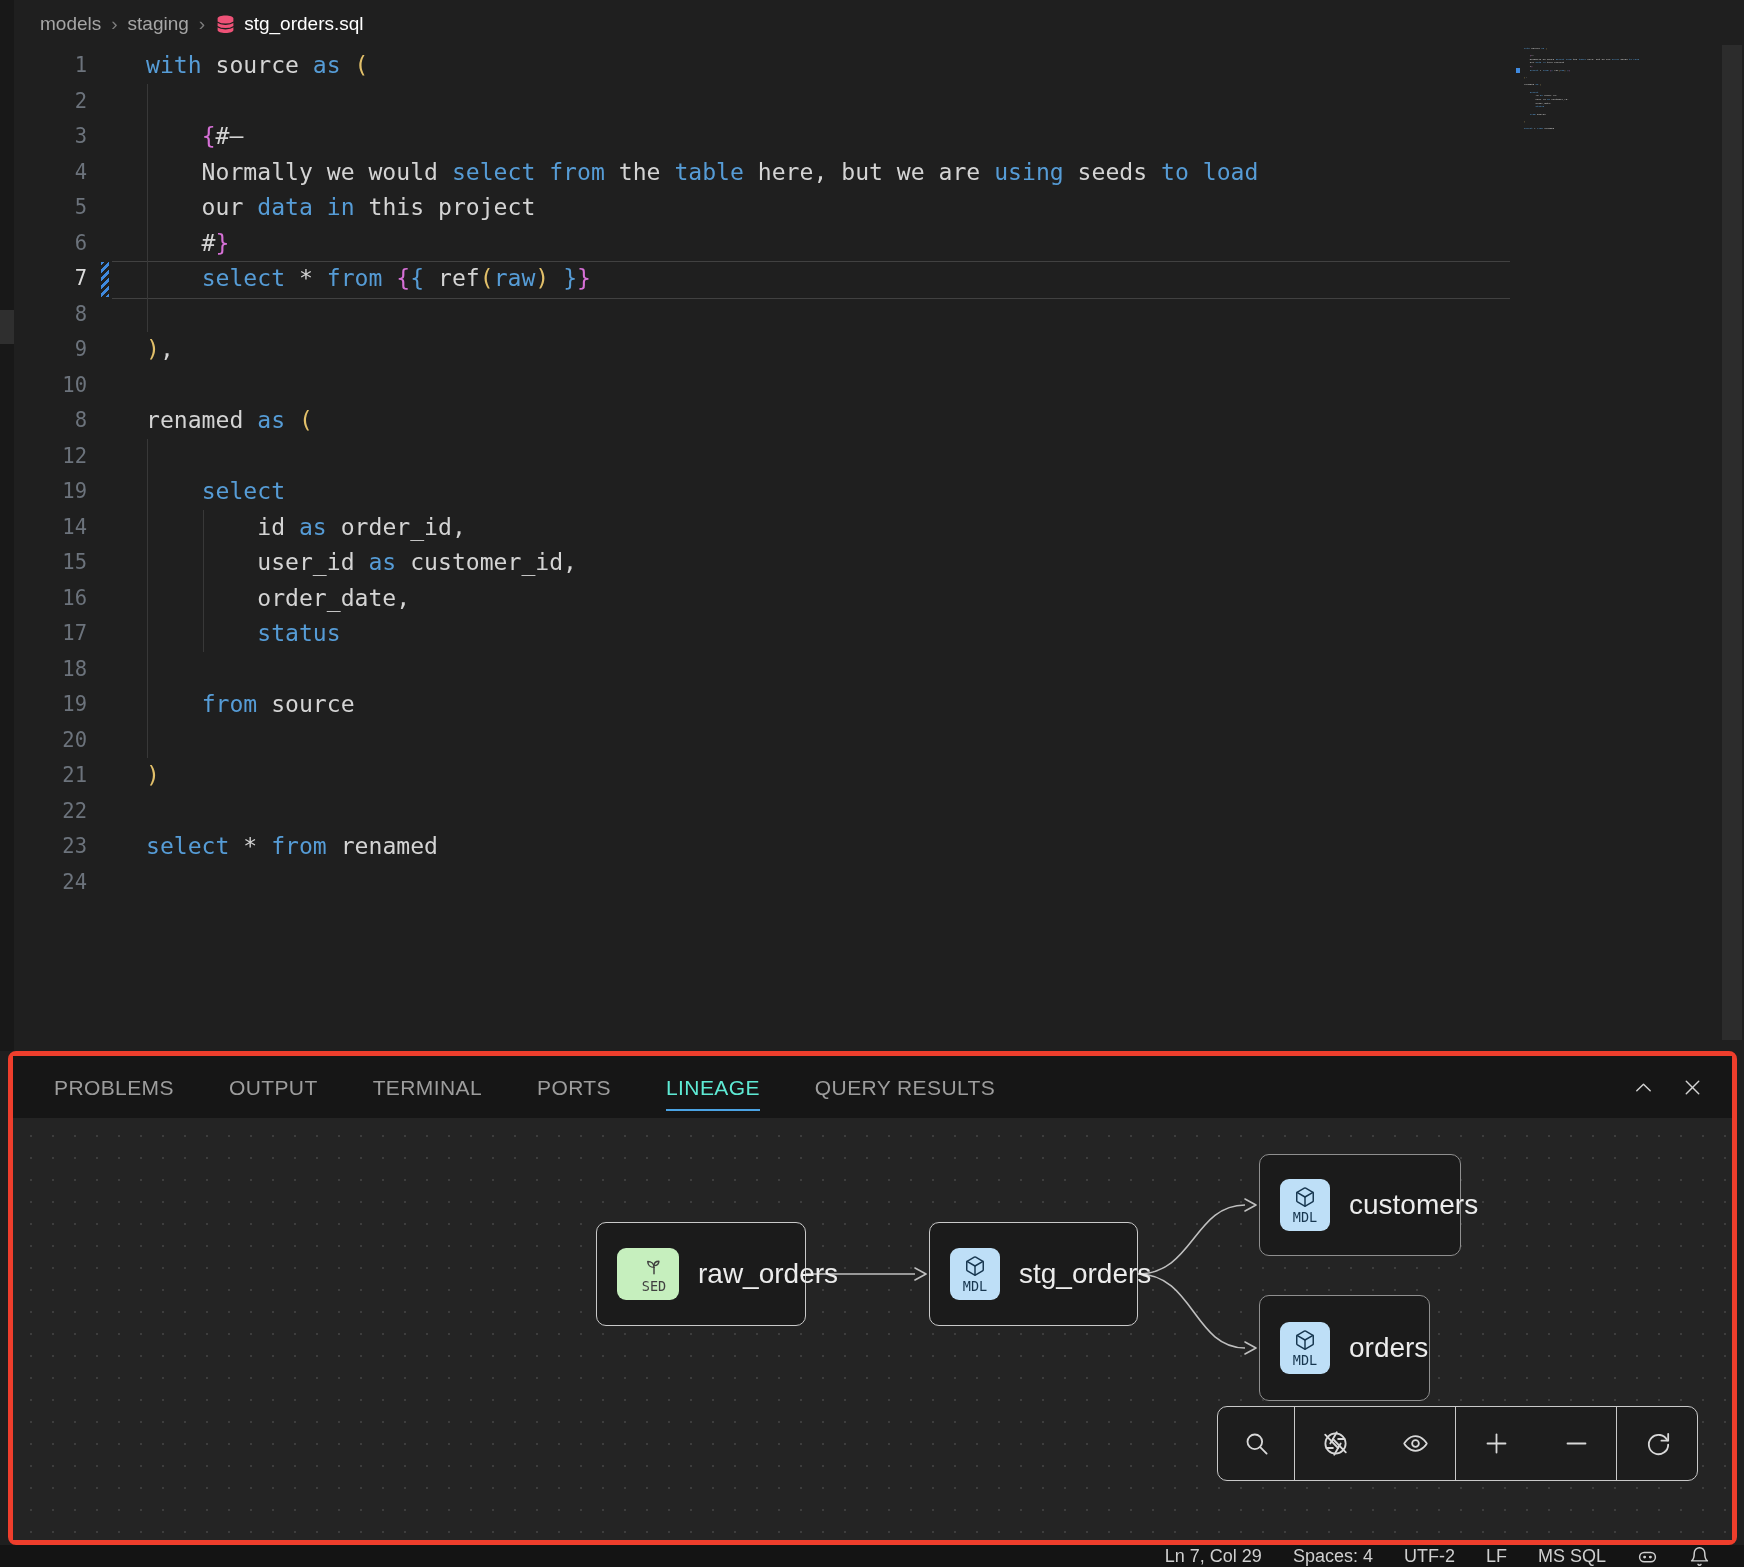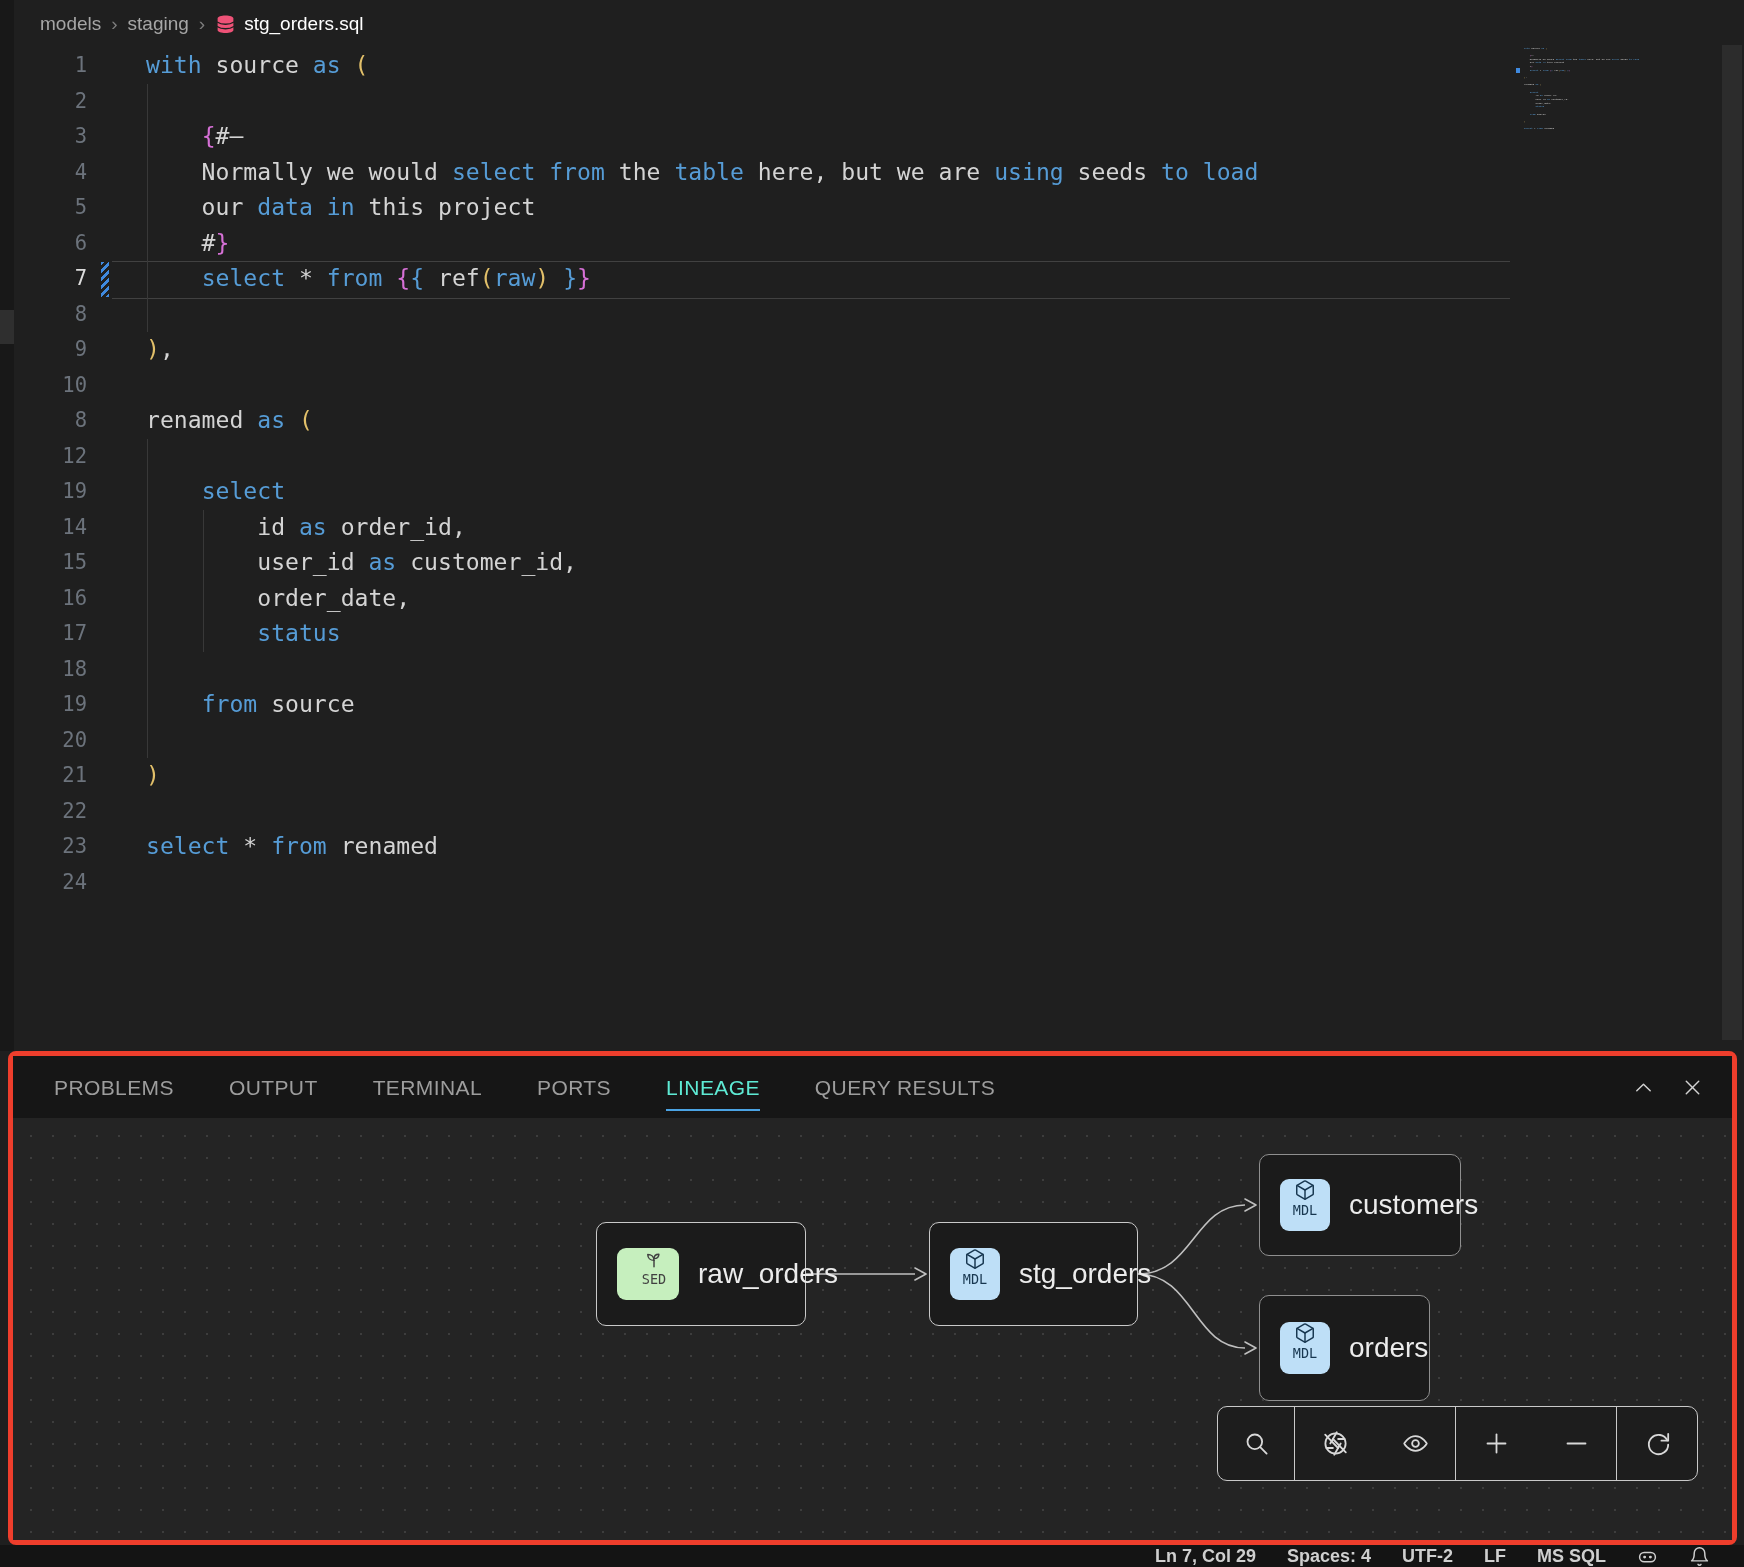--- a/index.html
+++ b/index.html
@@ -58,37 +58,37 @@
 
   
   .lineage-canvas{position:relative;flex:1;background:#242424;overflow:hidden;
      background-image:radial-gradient(#3d3d3d 1.3px,transparent 1.45px);
      background-size:22px 22px;background-position:7px 7px;}
   .edges{position:absolute;left:0;top:0;}
   .ln-node{position:absolute;background:#1b1b1b;border:1.5px solid #c9c9c9;border-radius:10px;
            display:flex;align-items:center;gap:19px;padding-left:20px;box-sizing:border-box;cursor:pointer;}
   .ln-node.dim{border-color:#8f8f8f;}
   .ln-badge{width:50px;height:52px;border-radius:9px;display:flex;flex-direction:column;
-            align-items:center;justify-content:flex-start;gap:1px;flex:0 0 50px;}
+            align-items:center;justify-content:center;gap:1px;flex:0 0 50px;}
   .ln-badge.seed{background:#c6efbe;color:#404040;padding-left:12px;}
   .ln-badge.model{background:#bedff7;color:#17364f;}
   .ln-badge .btxt{font-family:"DejaVu Sans Mono",monospace;font-size:13.5px;}
   .ln-label{color:#ececec;font-size:28px;}
 
   .lineage-toolbar{position:absolute;right:34px;bottom:59px;height:75px;display:flex;
       border:1.5px solid #c9c9c9;border-radius:10px;background:#1d1d1d;color:#d8d8d8;
       box-sizing:border-box;overflow:hidden;}
   .tb-group{display:flex;align-items:center;justify-content:space-around;height:100%;}
   .tb-group + .tb-group{border-left:1.5px solid #c9c9c9;}
   .tb-btn{display:flex;align-items:center;justify-content:center;cursor:pointer;}
 
   
   .status-bar{position:absolute;left:0;top:1545px;width:1744px;height:22px;background:#141414;
               display:flex;align-items:center;justify-content:flex-end;gap:31px;
-              padding-right:34px;box-sizing:border-box;color:#cfcfcf;font-size:18px;font-weight:bold;}
+              padding-right:34px;box-sizing:border-box;color:#cfcfcf;font-size:18px;}
   .status-item{display:flex;align-items:center;cursor:pointer;white-space:nowrap;}
 </style>
 </head>
 <body>
 
 <div class="screen">
 
   <div class="left-strip">
     <div class="blk"></div>
   </div>

